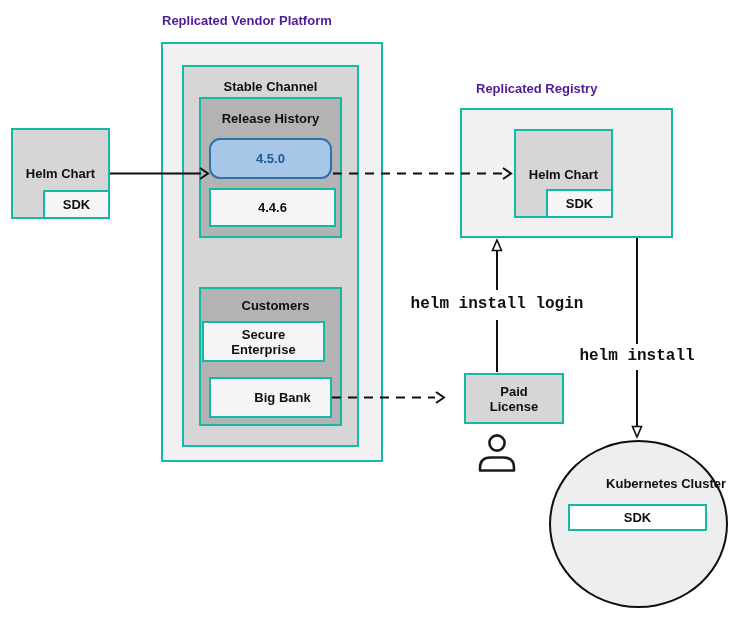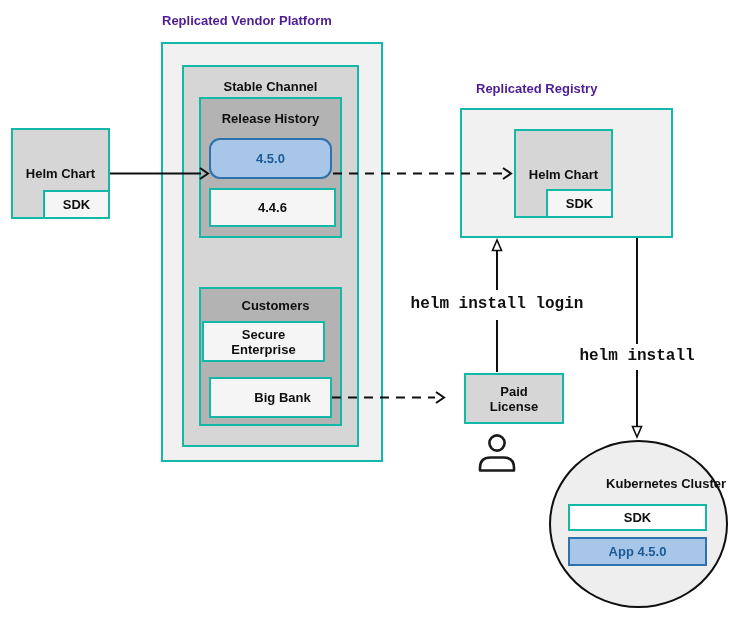--- a/index.html
+++ b/index.html
@@ -133,23 +133,20 @@
 
   <div class="mono" style="left:387px; top:295px; width:220px;">helm install login</div>
   <div class="mono" style="left:557px; top:347px; width:160px;">helm install</div>
 
 
   <div class="circle" style="left:549px; top:440px; width:179px; height:168px;">
     <div class="lbl abs" style="left:0; right:0; top:34px;text-align:right;">Kubernetes Cluster</div>
     <div class="box fill-white flex-center" style="left:17px; top:62px; width:139px; height:27px;">
       <span class="lbl">SDK</span>
     </div>
-    <div class="box fill-blue flex-center" style="left:17px; top:95px; width:139px; height:29px;">
-      <span class="lbl blue-text">App 4.5.0</span>
-    </div>
   </div>
 
   <svg id="overlay" viewBox="0 0 747 634" xmlns="http://www.w3.org/2000/svg">
 
     <g stroke="#0f0f0f" fill="none" stroke-width="2">
       <line x1="110" y1="173.5" x2="201" y2="173.5"></line>
       <path d="M200,168 L208,173.5 L200,179"></path>
     </g>
 
     <g stroke="#0f0f0f" fill="none" stroke-width="2">

